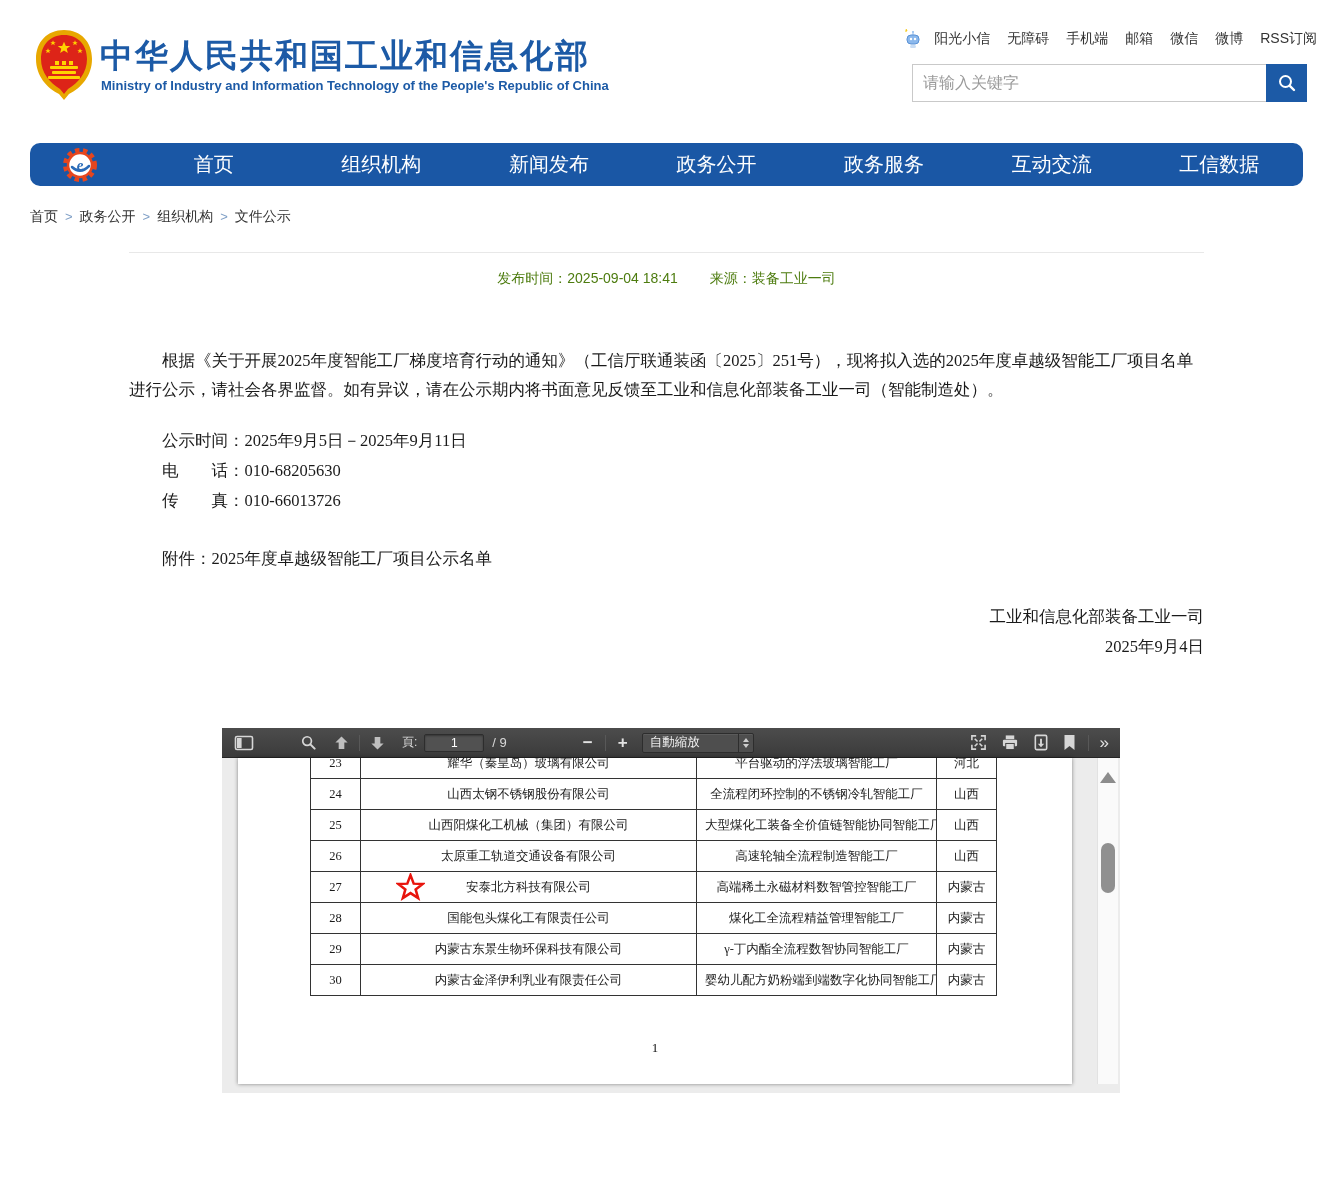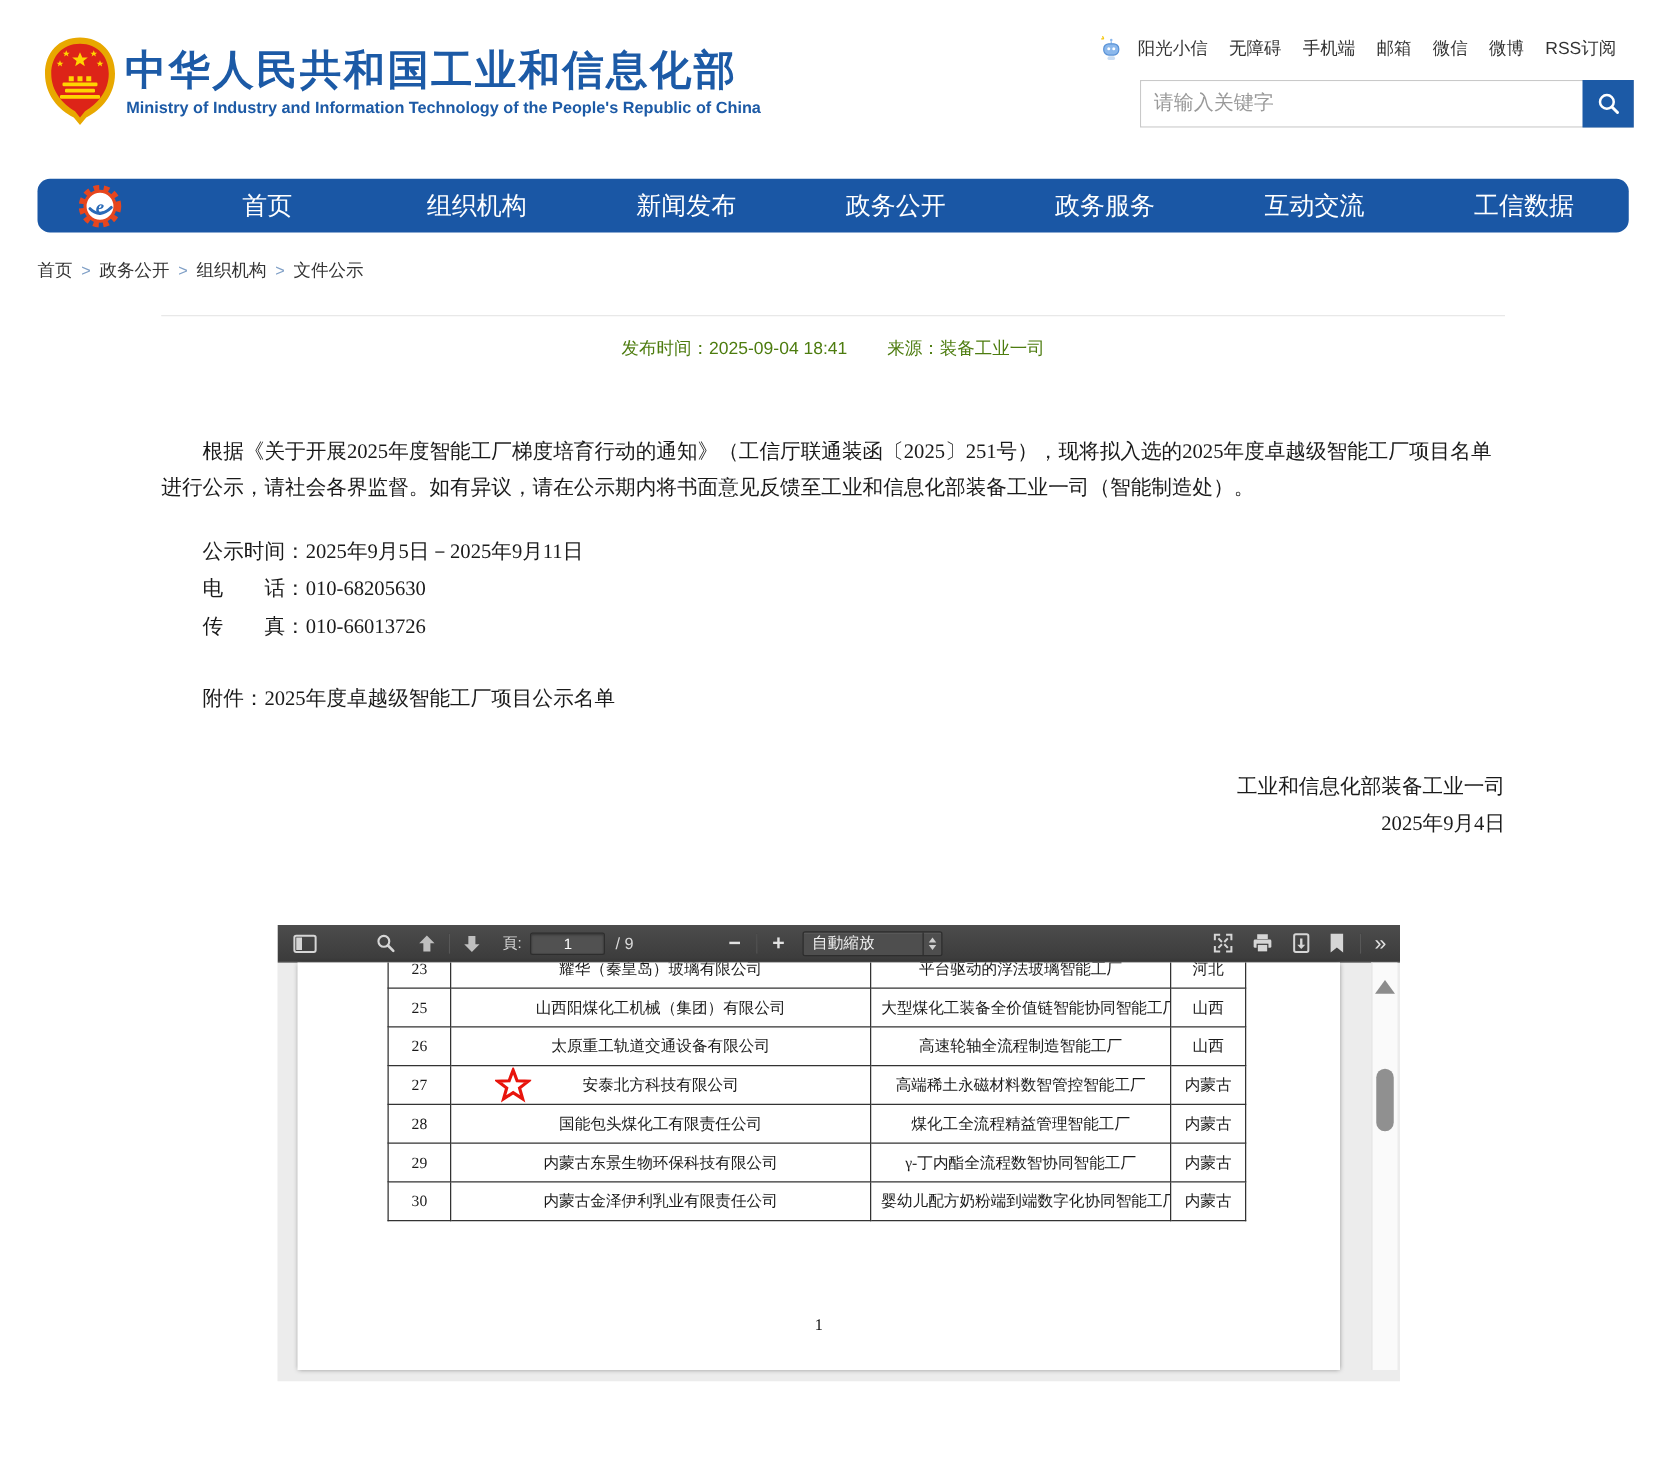--- a/index.html
+++ b/index.html
@@ -6,21 +6,21 @@
   html,body { width:1333px; height:1177px; overflow:hidden; background:#fff;
     font-family:"Liberation Sans", sans-serif; }
 
   
   .header { position:relative; height:130px; background:#fff; }
   .emblem { position:absolute; left:33px; top:28px; width:62px; height:74px; }
   .site-title { position:absolute; left:100px; top:34px; font-size:33px; font-weight:bold;
     color:#1c5aa6; letter-spacing:2px; white-space:nowrap; }
   .site-sub { position:absolute; left:101px; top:78px; font-size:13px; font-weight:bold;
     color:#1c5aa6; white-space:nowrap; }
-  .quick-links { position:absolute; right:40px; top:28px; display:flex; align-items:center;
+  .quick-links { position:absolute; right:16px; top:28px; display:flex; align-items:center;
     gap:17px; font-size:14px; color:#333; }
   .quick-links .ql { cursor:pointer; white-space:nowrap; }
   .robot { width:20px; height:22px; margin-right:-6px; }
   .search-bar { position:absolute; right:26px; top:64px; width:395px; height:38px;
     border:1px solid #c9c9c9; display:flex; background:#fff; }
   .search-bar input { flex:1; border:none; outline:none; padding:0 10px; font-size:16px;
     color:#333; font-family:"Liberation Sans",sans-serif; }
   .search-bar input::placeholder { color:#9a9a9a; }
   .search-btn { width:41px; height:38px; margin:-1px -1px -1px 0; border:none;
     background:#1c5aa6; cursor:pointer; display:flex; align-items:center; justify-content:center; }
@@ -44,21 +44,21 @@
     color:#000; }
   .article-divider { margin-top:26px; border-top:1px solid #e8e8e8; }
   .article-meta { margin-top:17px; text-align:center; font-size:14px; color:#4d7c0f; }
   .article-meta .m-src { margin-left:28px; }
   .article-body { margin-top:58px; font-family:"Liberation Serif", serif; font-size:16.5px;
     line-height:29px; color:#1a1a1a; }
   .article-body p.lead { text-indent:2em; }
   .detail-lines { margin-top:22px; padding-left:2em; line-height:30px; }
   .attachment-line { margin-top:28px; padding-left:2em; line-height:30px; }
   .attachment-line .att { cursor:pointer; }
-  .signature { margin-top:40px; text-align:right; line-height:30px; }
+  .signature { margin-top:28px; text-align:right; line-height:30px; }
 
   
   .pdf-viewer { position:relative; margin:66px 0 0 222px; width:898px; height:365px;
     overflow:hidden; background:#ececec; }
   .pdf-toolbar { position:relative; height:30px; background:linear-gradient(#4c4c4c,#3b3b3b);
     border-bottom:1px solid #252525; display:flex; align-items:center; color:#d9d9d9;
     font-size:12px; }
   .tb-ic { display:flex; align-items:center; justify-content:center; cursor:pointer; }
   .tb-sep { width:1px; height:16px; background:#2c2c2c; border-right:1px solid #585858; }
   .page-input { width:60px; height:18px; background:#515151; border:1px solid #2d2d2d;
@@ -275,20 +275,26 @@
       <div class="pdf-table-wrap">
         <table class="pdf-table">
           <tbody>
               <tr>
             <td class="c-no">23</td>
             <td class="c-co">耀华（秦皇岛）玻璃有限公司</td>
             <td class="c-pr">平台驱动的浮法玻璃智能工厂</td>
             <td class="c-pv">河北</td>
           </tr>
           <tr>
+            <td class="c-no">24</td>
+            <td class="c-co">山西太钢不锈钢股份有限公司</td>
+            <td class="c-pr">全流程闭环控制的不锈钢冷轧智能工厂</td>
+            <td class="c-pv">山西</td>
+          </tr>
+          <tr>
             <td class="c-no">25</td>
             <td class="c-co">山西阳煤化工机械（集团）有限公司</td>
             <td class="c-pr">大型煤化工装备全价值链智能协同智能工厂</td>
             <td class="c-pv">山西</td>
           </tr>
           <tr>
             <td class="c-no">26</td>
             <td class="c-co">太原重工轨道交通设备有限公司</td>
             <td class="c-pr">高速轮轴全流程制造智能工厂</td>
             <td class="c-pv">山西</td>

